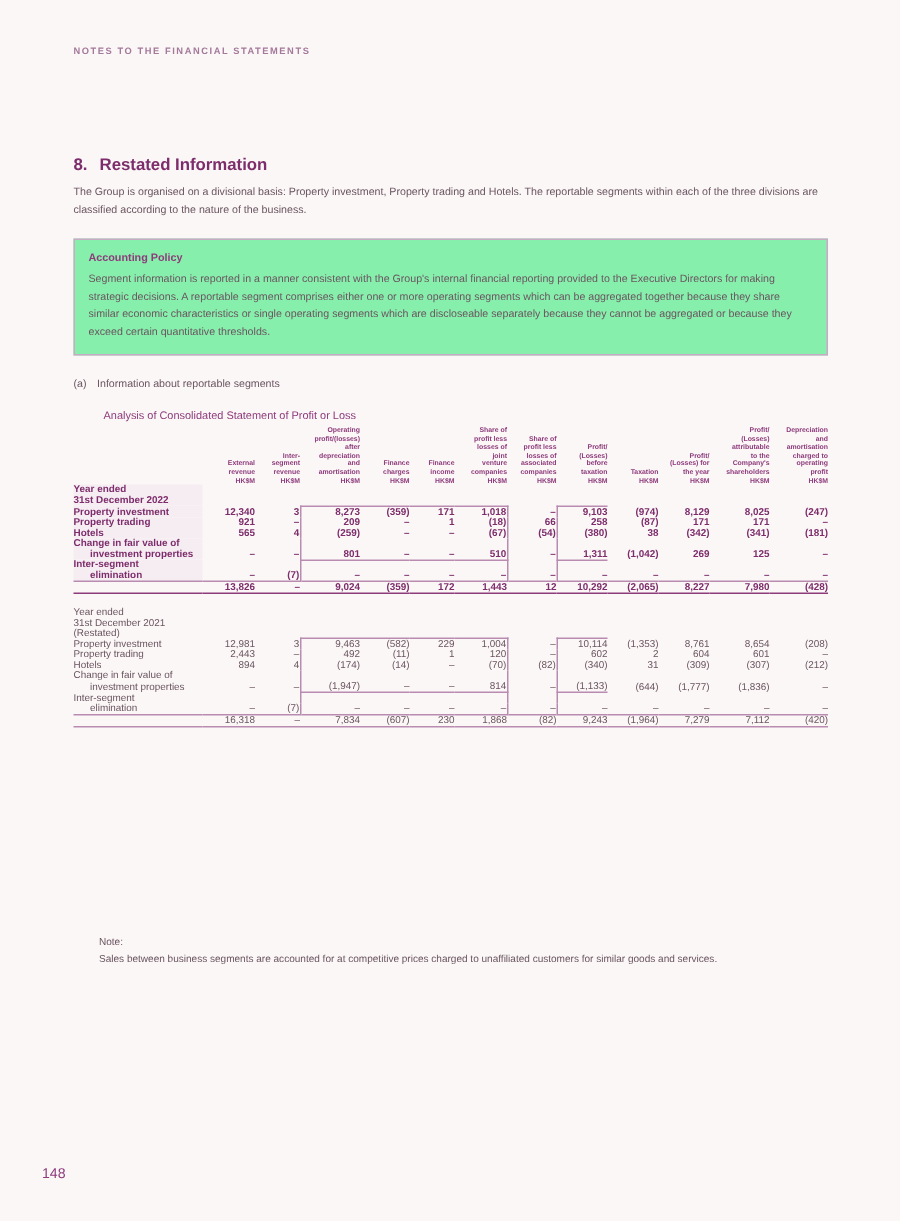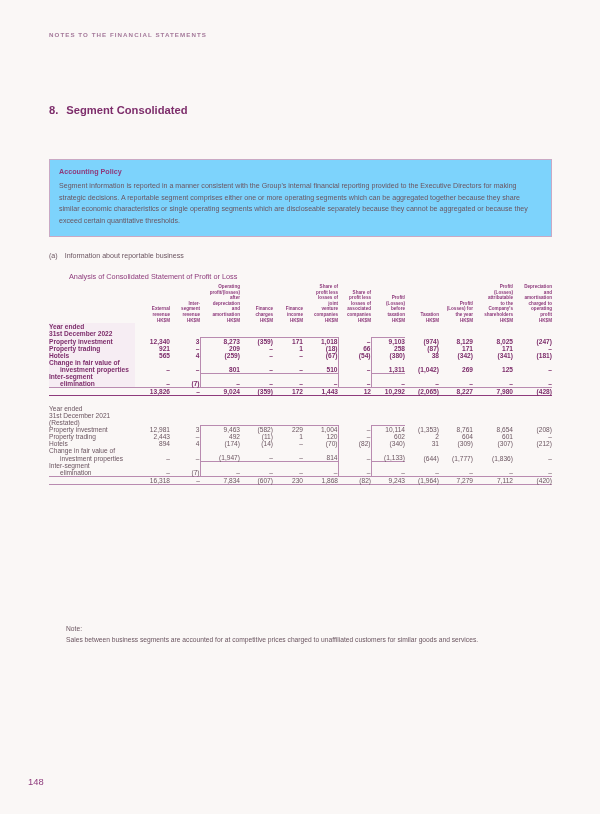--- a/index.html
+++ b/index.html
@@ -30,21 +30,21 @@
   .sec-title { }
 
   .intro {
     position:absolute; left:49px; top:123px; width:503px;
     font-size:7.1px; line-height:11.6px; color:#6b5560;
   }
 
   .policy-box {
     position:absolute; left:49px; top:159px; width:503px;
     border:0.8px solid #c9a9c4;
-    background:#7dd3fc;
+    background:#86efac;
     padding:7px 9px 9px 9px;
   }
   .policy-title {
     font-size:7.2px; font-weight:bold; color:#8e3b7c; margin-bottom:5px;
   }
   .policy-body { font-size:7.1px; line-height:11.6px; color:#6b5560; }
 
   .sub-a {
     position:absolute; left:49px; top:252px;
     font-size:7.1px; color:#6b5560;
@@ -111,32 +111,33 @@
 </style>
 </head>
 <body>
 
 <div class="page">
 
   <div class="running-head">NOTES TO THE FINANCIAL STATEMENTS</div>
 
   <div class="sec-head">
     <span class="sec-num">8.</span>
-    <span class="sec-title">Segment Consolidated</span>
+    <span class="sec-title">Restated Information</span>
   </div>
 
+  <div class="intro">The Group is organised on a divisional basis: Property investment, Property trading and Hotels. The reportable segments within each of the three divisions are classified according to the nature of the business.</div>
 
   <div class="policy-box">
     <div class="policy-title">Accounting Policy</div>
     <div class="policy-body">Segment information is reported in a manner consistent with the Group's internal financial reporting provided to the Executive Directors for making strategic decisions. A reportable segment comprises either one or more operating segments which can be aggregated together because they share similar economic characteristics or single operating segments which are discloseable separately because they cannot be aggregated or because they exceed certain quantitative thresholds.</div>
   </div>
 
   <div class="sub-a">
     <span>(a)</span>
-    <span>Information about reportable business</span>
+    <span>Information about reportable segments</span>
   </div>
   <div class="sub-title">Analysis of Consolidated Statement of Profit or Loss</div>
 
   <div class="tbl-wrap">
     <table class="seg">
       <colgroup>
         <col style="width:86px">
         <col style="width:35px">
           <col style="width:30px">
           <col style="width:40px">

